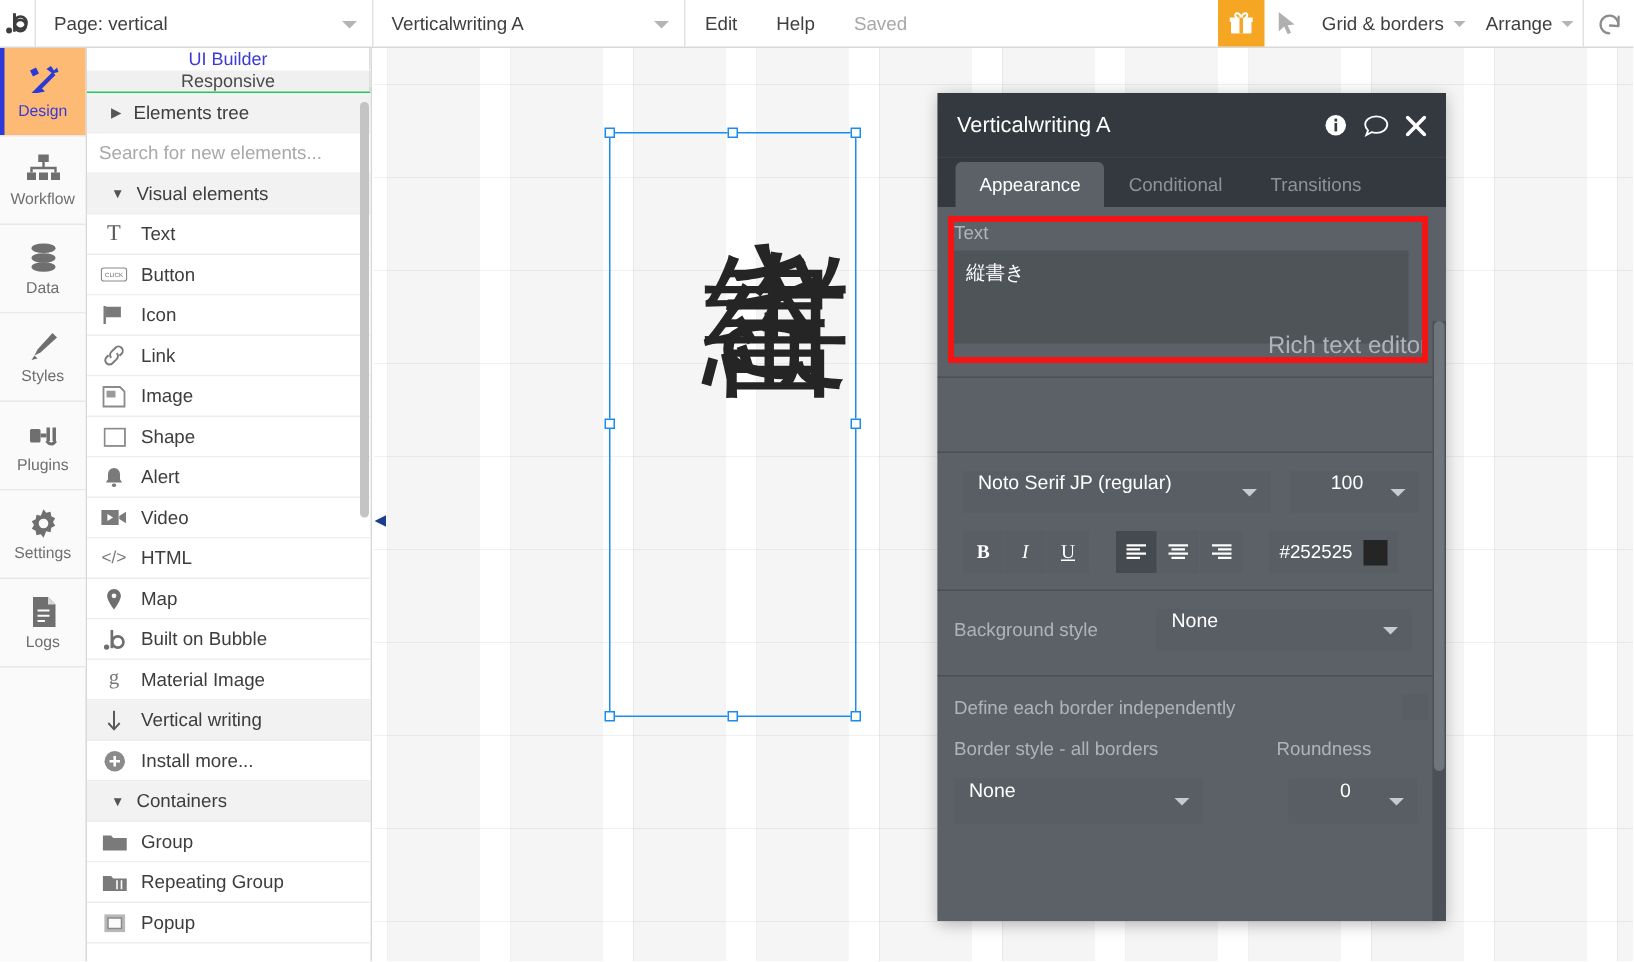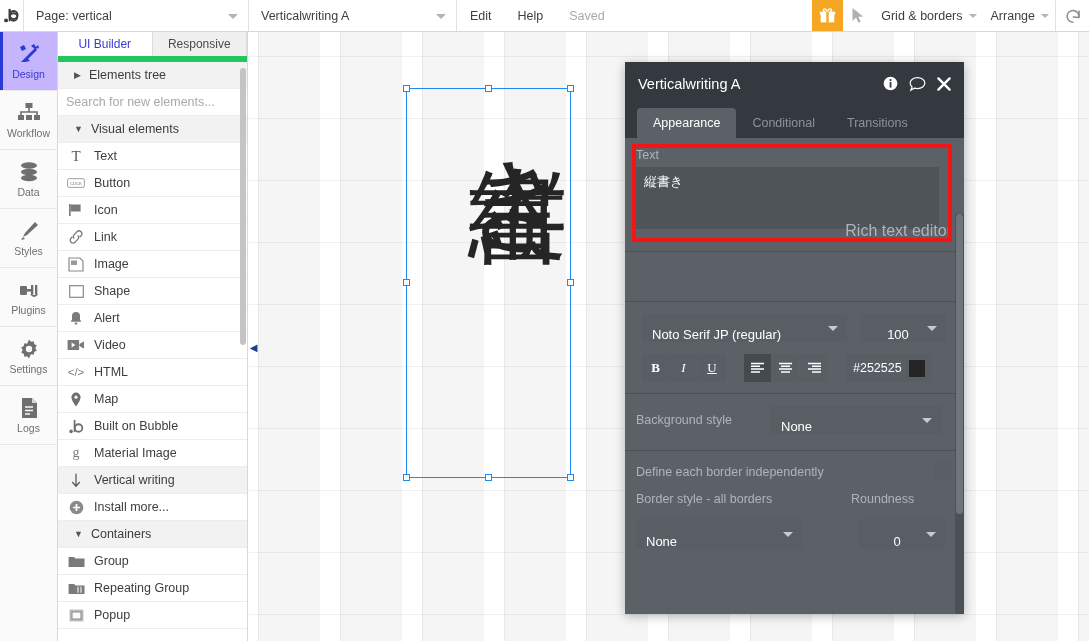--- a/index.html
+++ b/index.html
@@ -66,34 +66,34 @@
   .rail {
     position: absolute; top: 32px; left: 0; width: 58px; height: 609px;
     background: #fafafa; border-right: 1px solid #d8d8d8;
   }
   .rail-item {
     height: 59px; display: flex; flex-direction: column;
     align-items: center; justify-content: center; gap: 3px;
     border-bottom: 1px solid #e8e8e8; cursor: pointer;
     color: #6f6f6f; position: relative; background: #fafafa;
   }
-  .rail-item.active { background: #c4b5fd; color: #3a3ad6; }
+  .rail-item.active { background: #fdba74; color: #3a3ad6; }
   .rail-item.active::before {
     content: ""; position: absolute; left: 0; top: 0; bottom: 0; width: 3px;
     background: #2b3ad6;
   }
   .rail-item .ri-ic { height: 24px; display: flex; align-items: center; }
   .rail-item .ri-lb { font-size: 10.5px; line-height: 1; }
 
   
   .panel {
     position: absolute; top: 32px; left: 58px; width: 190px; height: 609px;
     background: #fff; border-right: 1px solid #d8d8d8; overflow: hidden;
   }
-  .ptabs { display: flex; height: 30px; border-bottom: 6px solid #22c55e; }
+  .ptabs { display: flex; height: 30px; border-bottom: 4px solid #22c55e; flex-direction: column; }
   .ptab {
     flex: 1; display: flex; align-items: center; justify-content: center;
     font-size: 12px; color: #4a4a4a; background: #f0f0f0;
     border-right: 1px solid #dcdcdc; cursor: pointer;
   }
   .ptab.active { background: #fff; color: #3a3ad6; border-bottom: 1px solid #fff; }
   .prow {
     height: 27px; display: flex; align-items: center; gap: 8px;
     padding: 0 8px; font-size: 12.5px; color: #3d3d3d;
     border-bottom: 1px solid #ededed; cursor: pointer; background: #fff;
@@ -190,21 +190,21 @@
     position: absolute; right: 12px; top: 84px; font-size: 16px;
     color: #aeb5ba; cursor: pointer;
   }
 
   .divider { position: absolute; left: 0; right: 0; height: 1px; background: #4a5055; }
 
   .row { position: absolute; display: flex; align-items: center; }
   .lbl { font-size: 12.5px; color: #aeb5ba; }
   .ddown {
     background: #585e64; color: #fff; font-size: 13px;
-    display: flex; align-items: flex-end; position: relative;
+    display: flex; align-items: flex-start; position: relative;
     padding: 0 24px 0 10px; cursor: pointer; height: 28px;
   }
   .ddown .caret {
     position: absolute; right: 9px; top: 50%; margin-top: -2px;
     width: 0; height: 0; border-left: 5px solid transparent;
     border-right: 5px solid transparent; border-top: 5px solid #c6cbcf;
   }
   .ddown.empty { background: #5f666c; }
   .btnseg { display: flex; height: 28px; }
   .sbtn {

